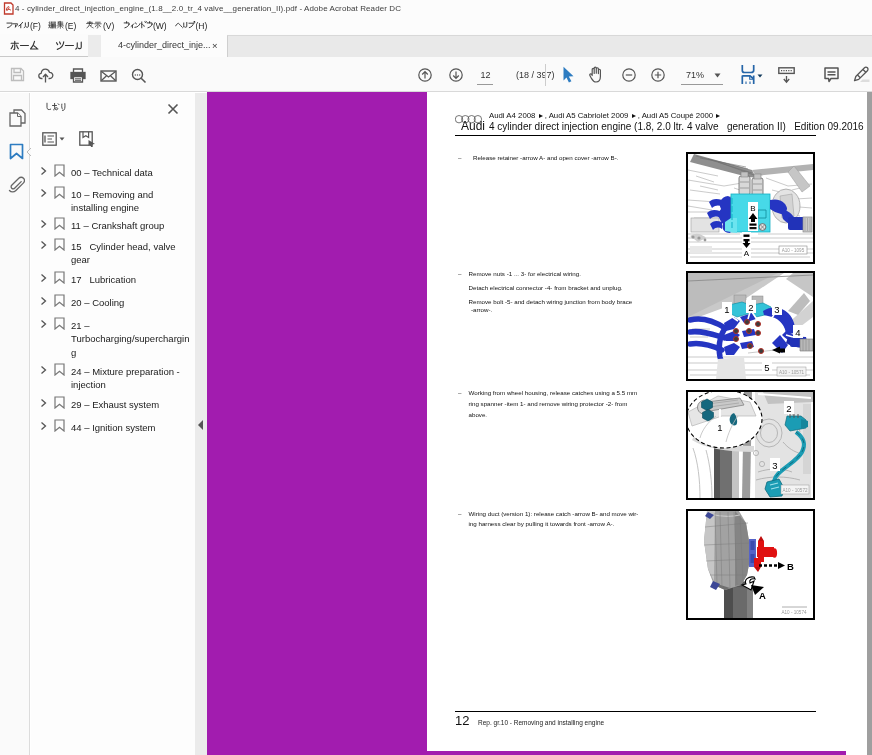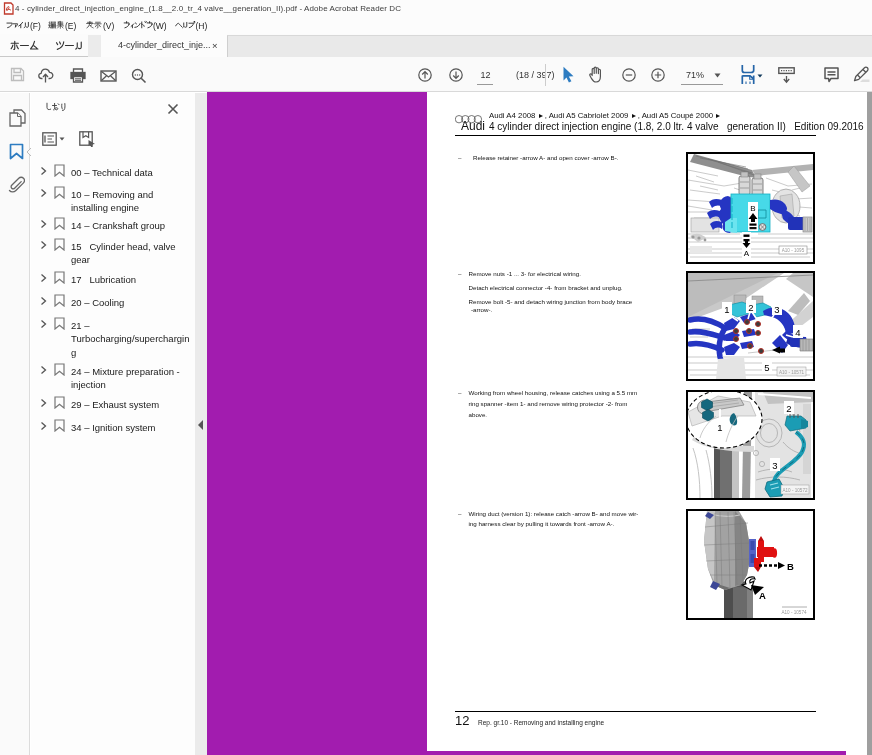--- a/index.html
+++ b/index.html
@@ -337,21 +337,21 @@
             </svg>
             <div class="bt">10 – Removing and<br>installing engine</div>
           </div>
         <div class="bmr" style="top:125px">
             <svg class="ch" width="7" height="10">
               <path d="M1.5 1.5 L5.5 5 L1.5 8.5" stroke="#555" stroke-width="1.3" fill="none"></path>
             </svg>
             <svg class="bg" width="11" height="13">
               <path d="M1 1 H10 V12 L5.5 8.2 L1 12 Z" fill="none" stroke="#777" stroke-width="1.2"></path>
             </svg>
-            <div class="bt">14 – Crankshaft group</div>
+            <div class="bt">11 – Crankshaft group</div>
           </div>
         <div class="bmr" style="top:146px">
             <svg class="ch" width="7" height="10">
               <path d="M1.5 1.5 L5.5 5 L1.5 8.5" stroke="#555" stroke-width="1.3" fill="none"></path>
             </svg>
             <svg class="bg" width="11" height="13">
               <path d="M1 1 H10 V12 L5.5 8.2 L1 12 Z" fill="none" stroke="#777" stroke-width="1.2"></path>
             </svg>
             <div class="bt">15&nbsp;&nbsp;&nbsp;Cylinder head, valve<br>gear</div>
           </div>
@@ -400,21 +400,21 @@
             </svg>
             <div class="bt">29 – Exhaust system</div>
           </div>
         <div class="bmr" style="top:327px">
             <svg class="ch" width="7" height="10">
               <path d="M1.5 1.5 L5.5 5 L1.5 8.5" stroke="#555" stroke-width="1.3" fill="none"></path>
             </svg>
             <svg class="bg" width="11" height="13">
               <path d="M1 1 H10 V12 L5.5 8.2 L1 12 Z" fill="none" stroke="#777" stroke-width="1.2"></path>
             </svg>
-            <div class="bt">34 – Ignition system</div>
+            <div class="bt">44 – Ignition system</div>
           </div>
       </div>
     </div>
     <div id="collapsestrip">
       <svg width="8" height="12" style="position:absolute;left:2px;top:326px" viewBox="0 0 8 12">
           <path d="M6 1 V11 L1 6 Z" fill="#555"></path>
         </svg>
     </div>
     <div id="docarea">
       <div id="page">

